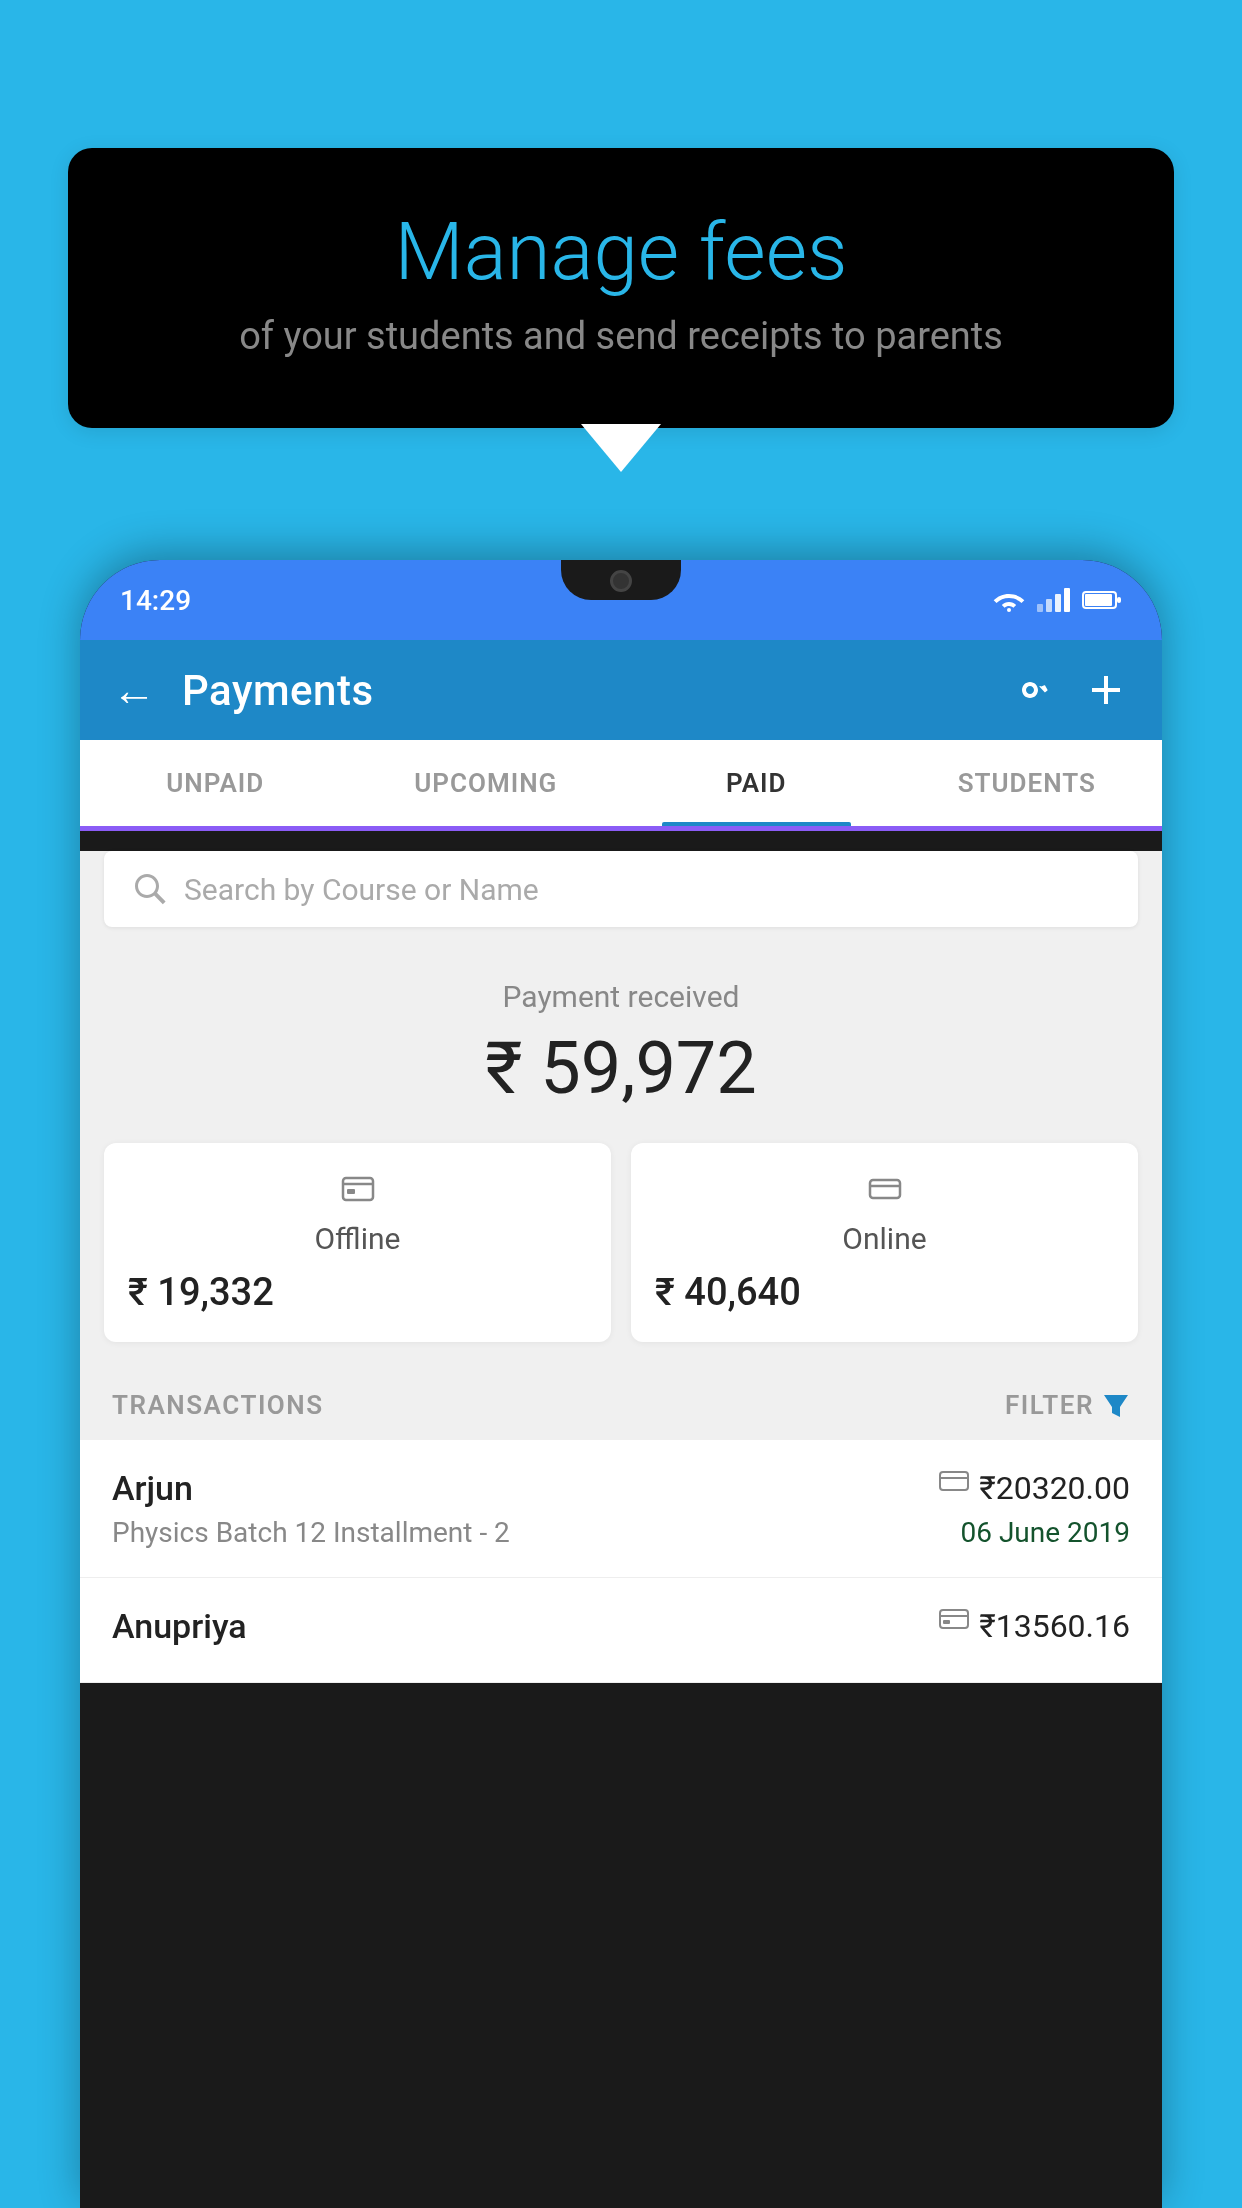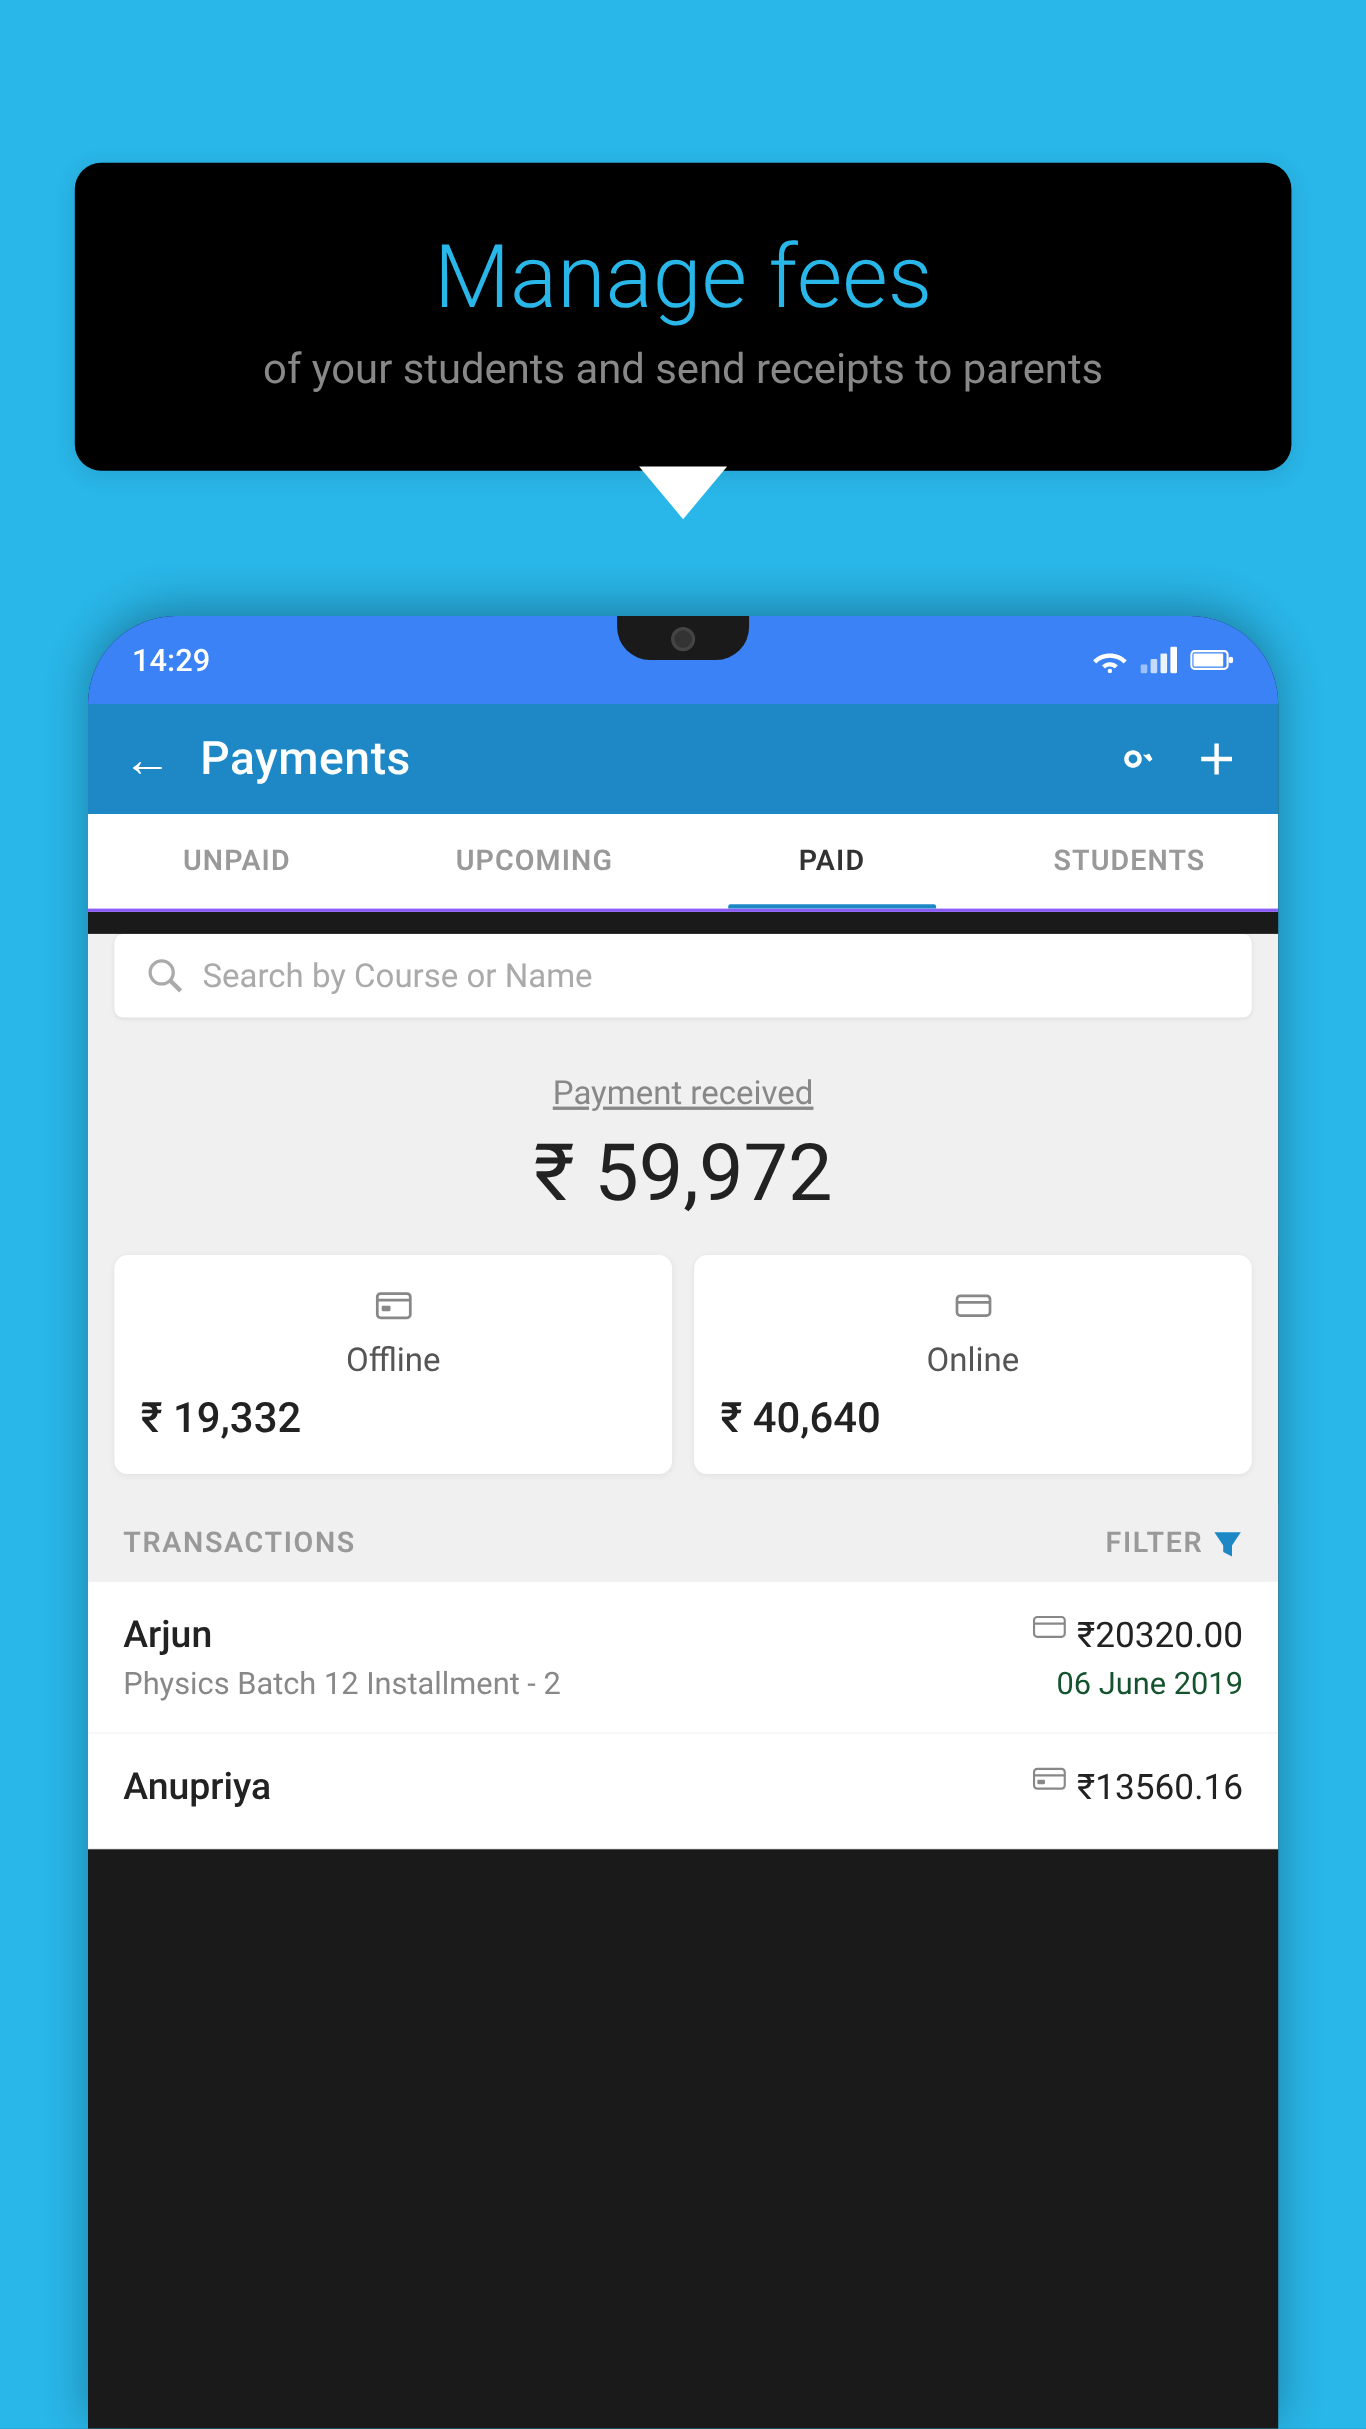--- a/index.html
+++ b/index.html
@@ -142,21 +142,21 @@
     .app-bar-actions {
       display: flex;
       gap: 28px;
       align-items: center;
     }
 
     
     .tabs {
       background: #ffffff;
       display: flex;
-      border-bottom: 3px solid #8b5cf6;
+      border-bottom: 5px solid #8b5cf6;
     }
 
     .tab {
       flex: 1;
       text-align: center;
       padding: 28px 0;
       font-size: 26px;
       font-weight: 600;
       color: #999999;
       letter-spacing: 1px;
@@ -206,21 +206,20 @@
     .payment-received {
       background: #f0f0f0;
       padding: 32px 24px 20px;
       text-align: center;
     }
 
     .payment-received-label {
       font-size: 30px;
       color: #888888;
       margin-bottom: 12px;
-      text-decoration: underline;
     }
 
     .payment-amount-large {
       font-size: 72px;
       font-weight: 400;
       color: #222222;
       margin-bottom: 12px;
     }
 
     

